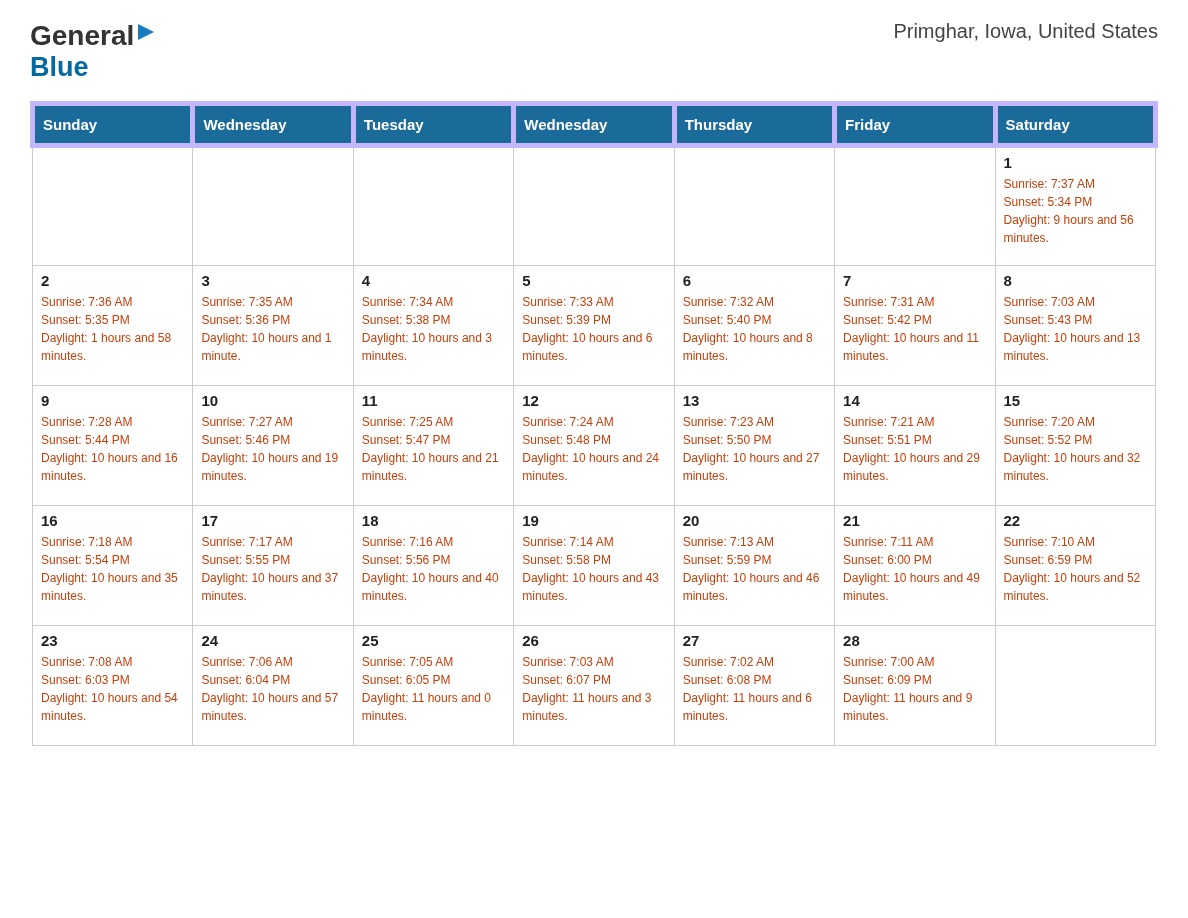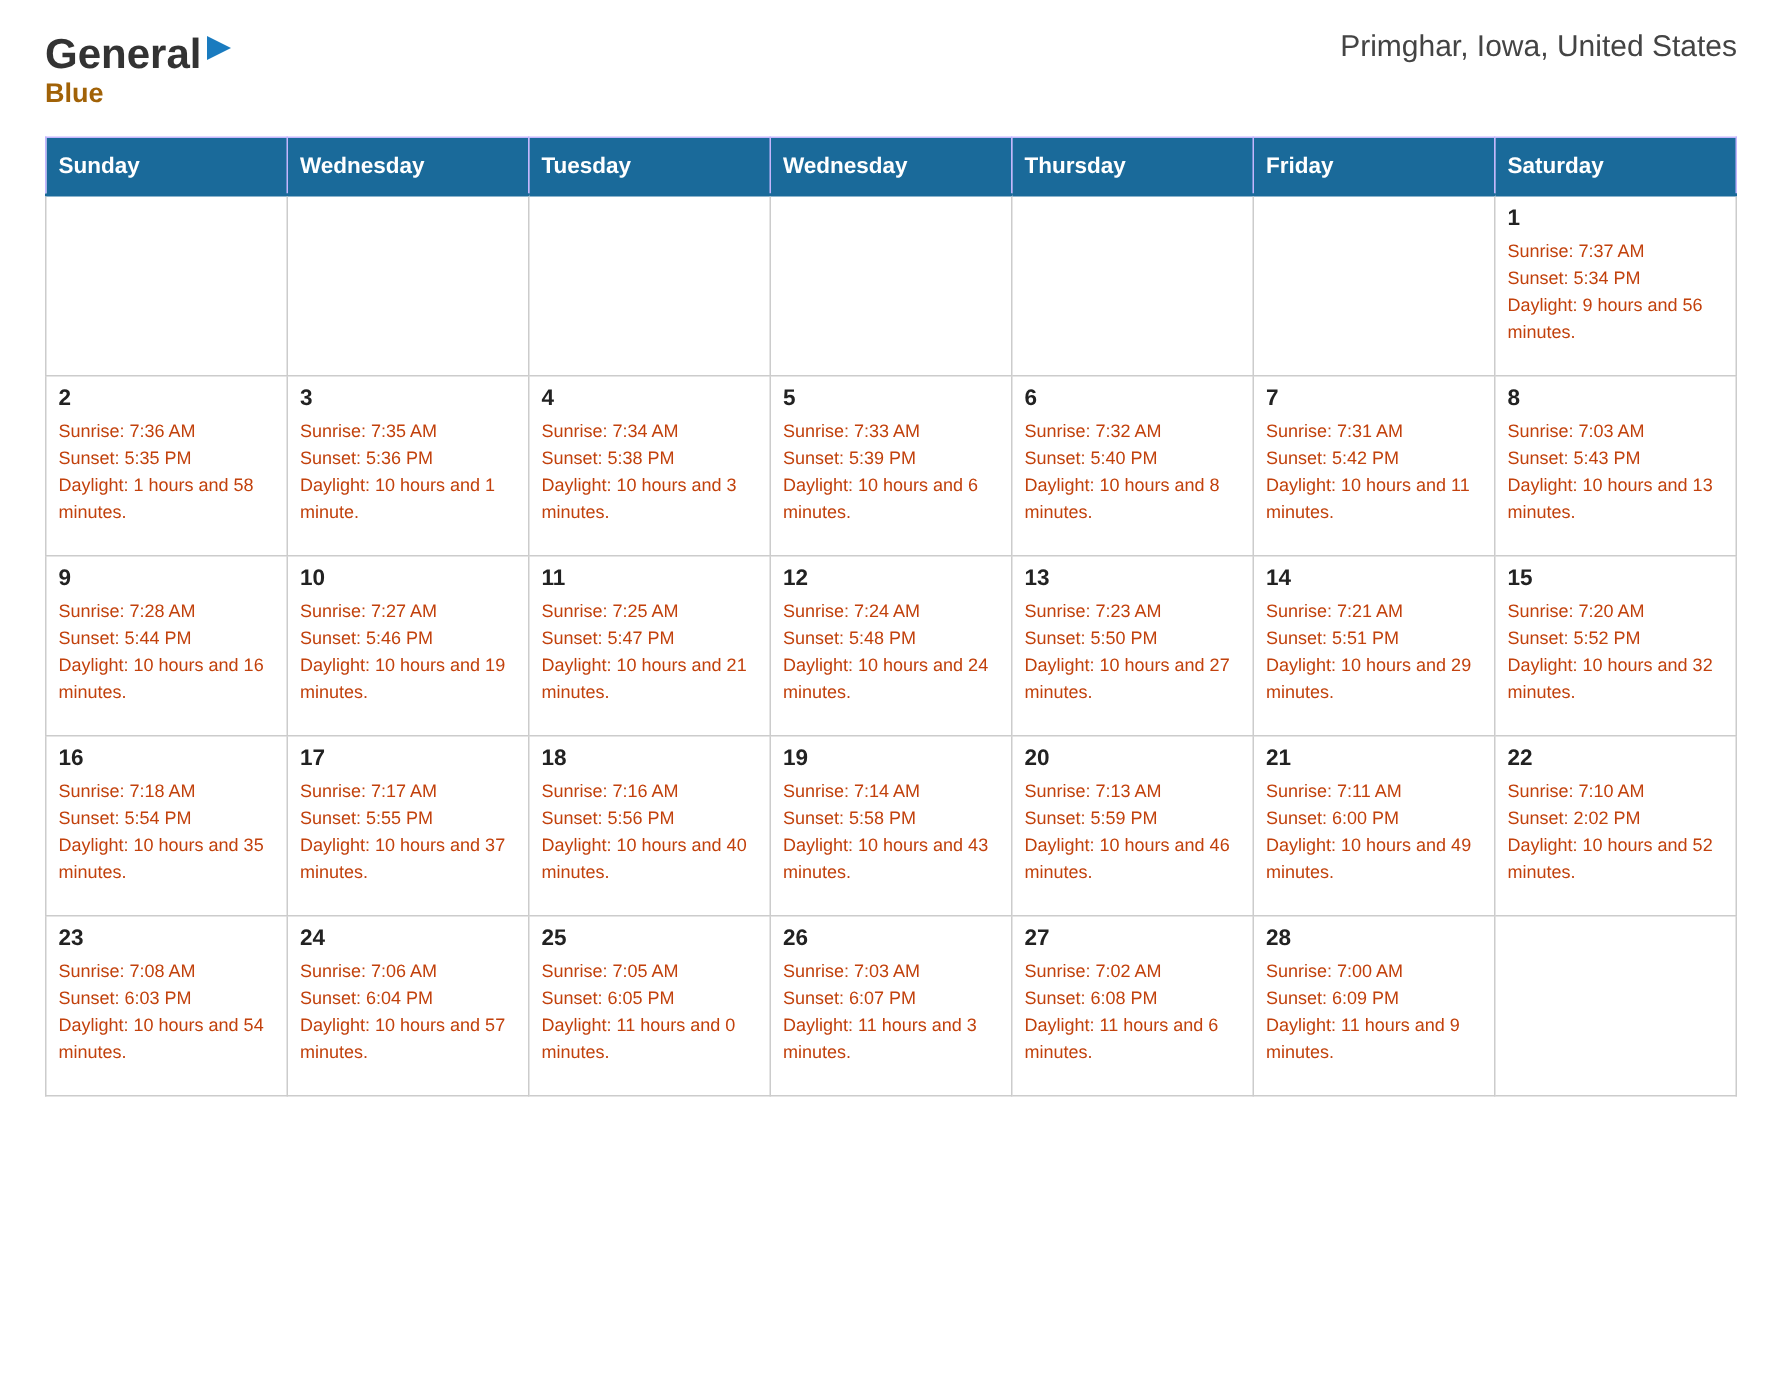--- a/index.html
+++ b/index.html
@@ -39,21 +39,21 @@
       width: 100%;
       border-collapse: collapse;
     }
     .calendar th {
       background: #1a6a9a;
       color: #fff;
       font-size: 15px;
       font-weight: bold;
       padding: 10px 8px;
       text-align: left;
-      border: 1px solid #c4b5fd;
+      border: 5px solid #c4b5fd;
     }
     .calendar td {
       vertical-align: top;
       border: 1px solid #ccc;
       padding: 6px 8px;
       width: calc(100% / 7);
       min-height: 110px;
       font-size: 12.5px;
       color: #333;
       background: #fff;
@@ -87,23 +87,23 @@
       font-weight: bold;
       color: #333;
     }
     .logo-triangle {
       display: inline-block;
       margin-left: 2px;
       position: relative;
       top: -2px;
     }
     .logo-text-blue {
-      font-size: 18px;
-      font-weight: bold;
-      color: #a16207;
+      font-size: 27px;
+      font-weight: bold;
+      color: #0369a1;
     }
     .calendar tbody tr td {
       height: 120px;
     }
   </style>
 </head>
 <body>
 
 <div class="header">
   <div class="logo">
@@ -315,21 +315,21 @@
           <div class="day-info">
             <div>Sunrise: 7:11 AM</div>
             <div>Sunset: 6:00 PM</div>
             <div>Daylight: 10 hours and 49 minutes.</div>
           </div>
         </td>
         <td>
           <div class="day-num">22</div>
           <div class="day-info">
             <div>Sunrise: 7:10 AM</div>
-            <div>Sunset: 2:02 PM</div>
+            <div>Sunset: 6:59 PM</div>
             <div>Daylight: 10 hours and 52 minutes.</div>
           </div>
         </td>
       </tr>
       <tr>
         <td>
           <div class="day-num">23</div>
           <div class="day-info">
             <div>Sunrise: 7:08 AM</div>
             <div>Sunset: 6:03 PM</div>

